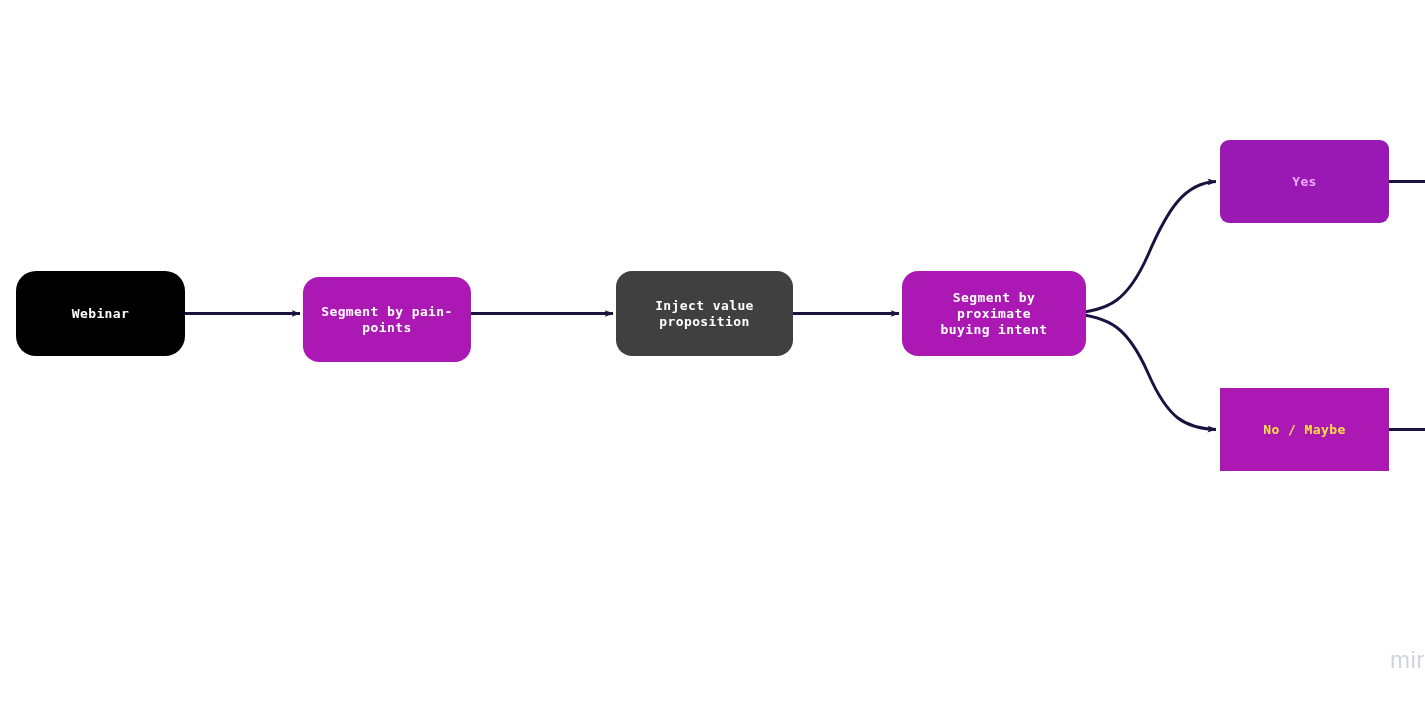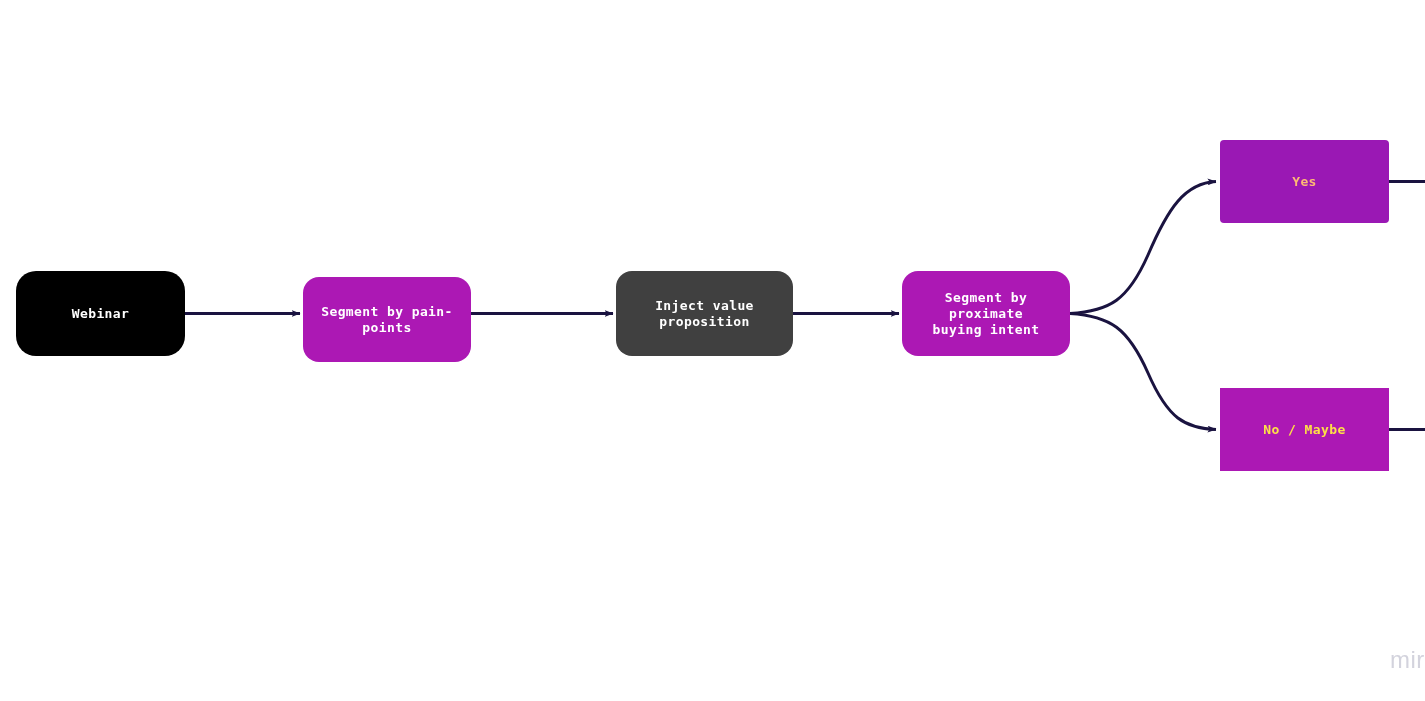--- a/index.html
+++ b/index.html
@@ -74,35 +74,35 @@
     width: 177px;
     height: 85px;
     background: #404040;
     color: #ffffff;
     border-radius: 16px;
   }
 
   .node-intent {
     left: 902px;
     top: 271px;
-    width: 168px;
+    width: 184px;
     height: 85px;
     background: #AC18B4;
     color: #ffffff;
     border-radius: 16px;
   }
 
   .node-yes {
     left: 1220px;
     top: 140px;
     width: 169px;
     height: 83px;
     background: #9A18B4;
-    color: #fdba74;
-    border-radius: 4px;
+    color: #f0abfc;
+    border-radius: 9px;
   }
 
   .node-nomaybe {
     left: 1220px;
     top: 388px;
     width: 169px;
     height: 83px;
     background: #AC18B4;
     color: #fde047;
     border-radius: 0;

